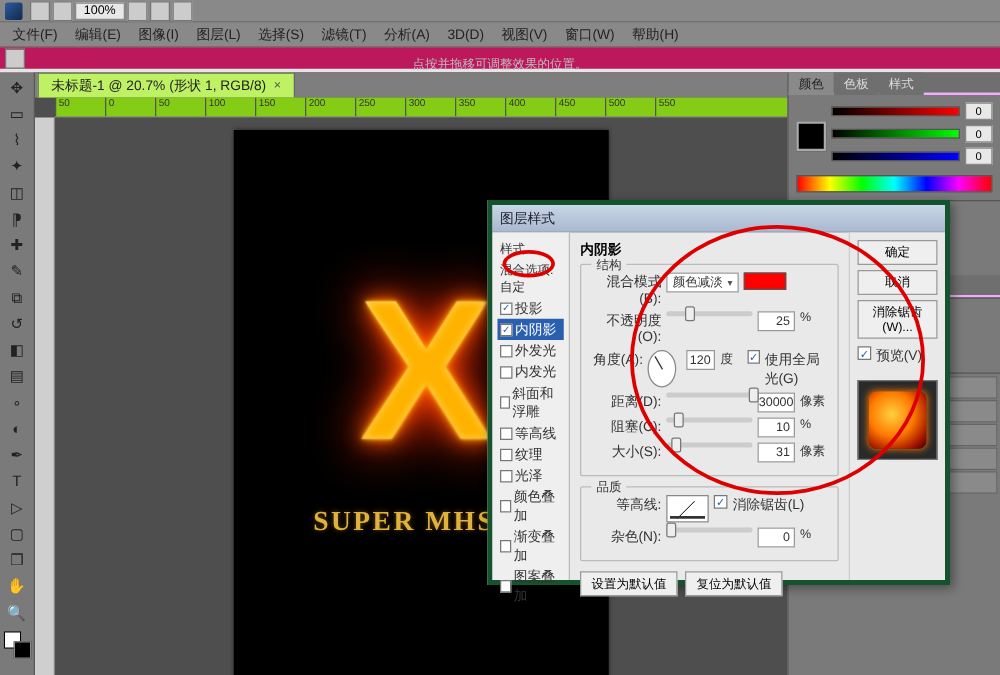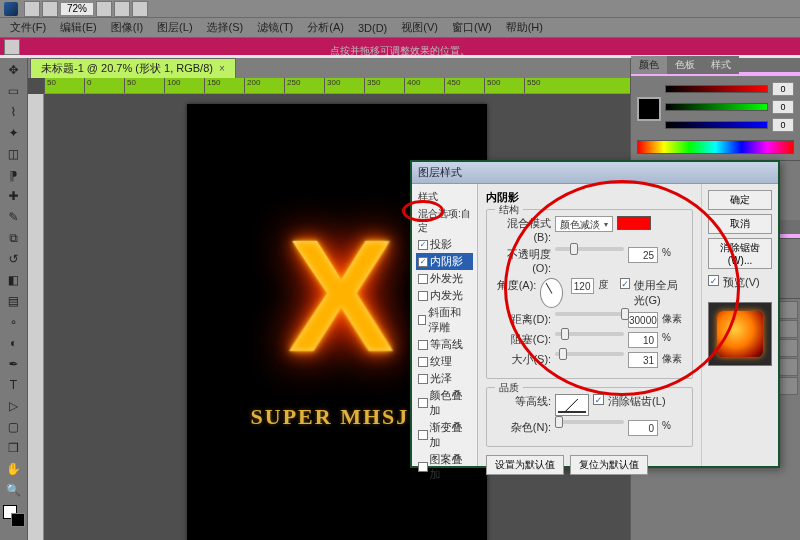--- a/index.html
+++ b/index.html
@@ -27,37 +27,37 @@
 .canvas{width:300px;height:440px;background:#000;position:relative;box-shadow:0 0 4px rgba(0,0,0,.6)}
 .fx-x{position:absolute;top:100px;left:50%;transform:translateX(-50%);font-size:160px;font-weight:900;font-family:Impact,Arial Black,sans-serif;color:#ff7a00;background:radial-gradient(circle at 30% 30%,#ffde4d,#ff8c00 35%,#cc2b00 70%,#5a0000 100%);-webkit-background-clip:text;background-clip:text;-webkit-text-fill-color:transparent;filter:drop-shadow(0 0 8px #ff5a00) drop-shadow(0 0 20px #ff2a00);letter-spacing:-8px}
 .fx-x::before{content:"X";position:absolute;left:0;top:0;color:transparent;text-shadow:0 0 6px #ffb300,0 0 2px #ffe680}
 .fx-sub{position:absolute;top:300px;left:50%;transform:translateX(-50%);font-family:"Times New Roman",serif;font-weight:700;letter-spacing:2px;color:#e0b13d;font-size:22px;white-space:nowrap;text-shadow:0 0 4px #6b4a00}
 .toolbar{position:absolute;left:0;top:58px;width:28px;bottom:0;background:#7a7a7a;border-right:1px solid #5a5a5a;display:flex;flex-direction:column;align-items:center;padding-top:2px;gap:1px}
 .tool{width:22px;height:20px;background:#7a7a7a;display:flex;align-items:center;justify-content:center;color:#222;cursor:pointer;font-size:12px;border:1px solid transparent}
 .tl-swatch{width:22px;height:22px;position:relative;margin-top:4px}
 .tl-swatch .fg{position:absolute;width:14px;height:14px;background:#fff;border:1px solid #000;left:0;top:0}
 .tl-swatch .bg{position:absolute;width:14px;height:14px;background:#000;border:1px solid #888;right:0;bottom:0}
 .panels{position:absolute;right:0;top:58px;width:170px;bottom:0;background:#7a7a7a;border-left:1px solid #5a5a5a;display:flex;flex-direction:column}
-.pn-tabs{height:18px;background:#6f6f6f;display:flex;align-items:center;gap:0;border-bottom:4px solid #f0abfc}
+.pn-tabs{height:18px;background:#6f6f6f;display:flex;align-items:flex-start;gap:0;border-bottom:2px solid #f0abfc}
 .pn-tab{padding:2px 8px;font-size:10px;color:#ddd;background:#6f6f6f}
 .pn-tab.act{background:#8a8a8a;color:#222}
 .color-panel{padding:6px;background:#7a7a7a}
 .cp-row{display:flex;align-items:center;gap:4px;margin-bottom:4px}
 .cp-sw{width:24px;height:24px;background:#000;border:2px solid #aaa}
 .cp-slider{flex:1;height:8px;background:linear-gradient(to right,#000,#f00);border:1px solid #555;position:relative}
 .cp-slider.g{background:linear-gradient(to right,#000,#0f0)}
 .cp-slider.b{background:linear-gradient(to right,#000,#00f)}
 .cp-val{width:22px;height:14px;background:#e8e8e8;border:1px solid #888;font-size:9px;text-align:center;line-height:13px}
 .hue-strip{height:14px;background:linear-gradient(to right,#f00,#ff0,#0f0,#0ff,#00f,#f0f,#f00);margin-top:4px;border:1px solid #555}
 .navmini{height:60px;background:#7a7a7a;border-top:1px solid #555;display:flex;align-items:center;justify-content:center;font-size:28px;color:#999}
 .adj-panel{background:#7a7a7a;padding:4px;border-top:1px solid #555}
 .layerlist{background:#7a7a7a;border-top:1px solid #555;flex:1;overflow:hidden;padding:2px}
 .lyr-item{height:18px;background:#8a8a8a;border:1px solid #666;margin-bottom:1px;display:flex;align-items:center;font-size:10px;color:#222;padding:0 4px;gap:4px}
 .lyr-item .eye{width:14px;height:14px;background:#ddd;display:inline-block}
-.dialog{position:absolute;left:410px;top:160px;width:370px;height:308px;background:#e9e9e9;border:2px solid #14532d;box-shadow:2px 2px 8px rgba(0,0,0,.4);z-index:50}
+.dialog{position:absolute;left:390px;top:160px;width:370px;height:308px;background:#e9e9e9;border:4px solid #14532d;box-shadow:2px 2px 8px rgba(0,0,0,.4);z-index:50}
 .dlg-title{height:22px;background:linear-gradient(#c9d5e8,#a9b9d0);display:flex;align-items:center;padding:0 6px;font-size:11px;color:#223;border-bottom:1px solid #8a9ab0}
 .dlg-body{display:flex;height:calc(100% - 22px)}
 .dlg-left{width:90px;background:#efefef;border-right:1px solid #bbb;padding:4px}
 .dlg-left .hdr{font-size:10px;color:#333;padding:2px 2px}
 .dlg-left .row{display:flex;align-items:center;gap:2px;padding:1px 2px;font-size:10px;color:#333;cursor:pointer}
 .dlg-left .row.sel{background:#2a5fb0;color:#fff}
 .dlg-left .cb{width:10px;height:10px;border:1px solid #777;background:#fff;display:inline-flex;align-items:center;justify-content:center;font-size:8px;color:#2a5fb0}
 .dlg-mid{flex:1;padding:6px 8px;position:relative}
 .grp{border:1px solid #bbb;border-radius:2px;padding:6px 6px 6px 8px;margin-bottom:8px;position:relative}
 .grp .lg{position:absolute;top:-7px;left:8px;background:#e9e9e9;padding:0 4px;font-size:10px;color:#333}
@@ -86,21 +86,21 @@
 .re2{left:504px;top:180px;width:236px;height:216px}
 .dropshadow-hint{position:absolute;top:44px;left:0;right:0;text-align:center;font-size:10px;color:#bbb}
 </style>
 </head>
 <body>
 
 <div class="menubar">
   <div class="mb-logo"></div>
   <span class="op-icon"></span>
   <span class="op-icon"></span>
-  <span class="op-sel">72%</span>
+  <span class="op-sel">100%</span>
   <span class="op-icon"></span>
   <span class="op-icon"></span>
   <span class="op-icon"></span>
 </div>
 
 <div class="menubar2">
   <span class="mb-item">文件(F)</span>
   <span class="mb-item">编辑(E)</span>
   <span class="mb-item">图像(I)</span>
   <span class="mb-item">图层(L)</span>

